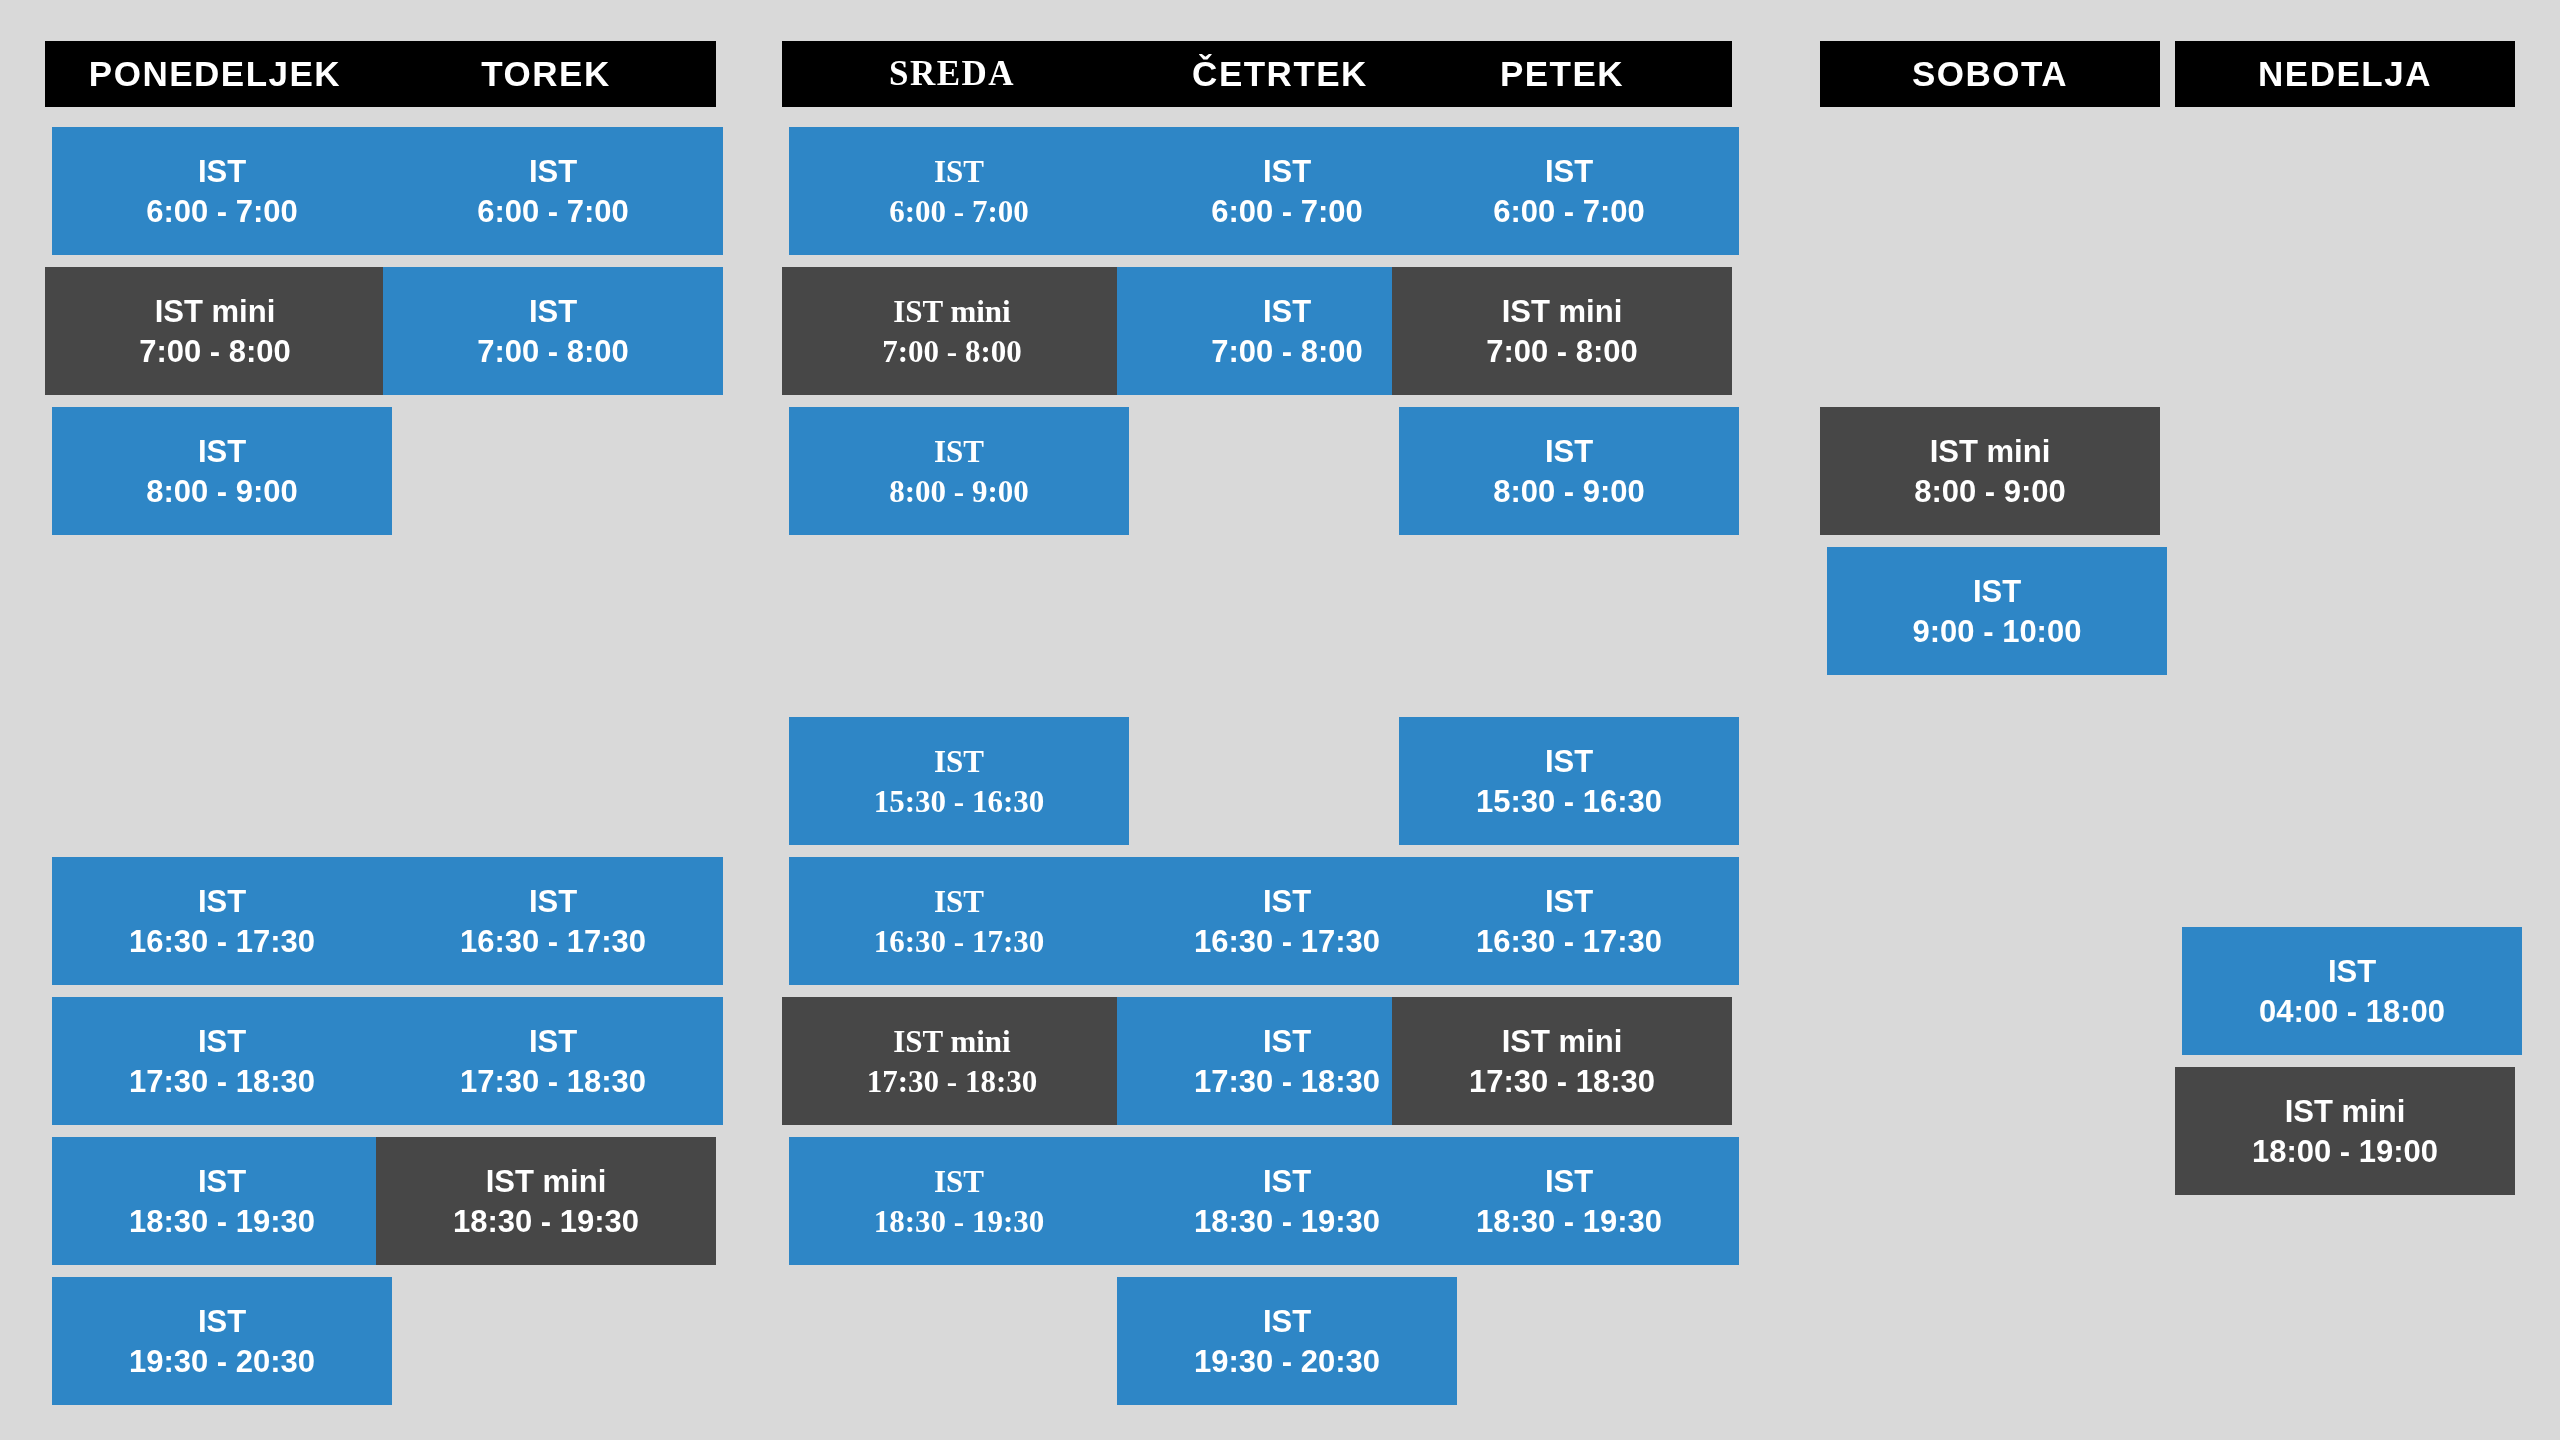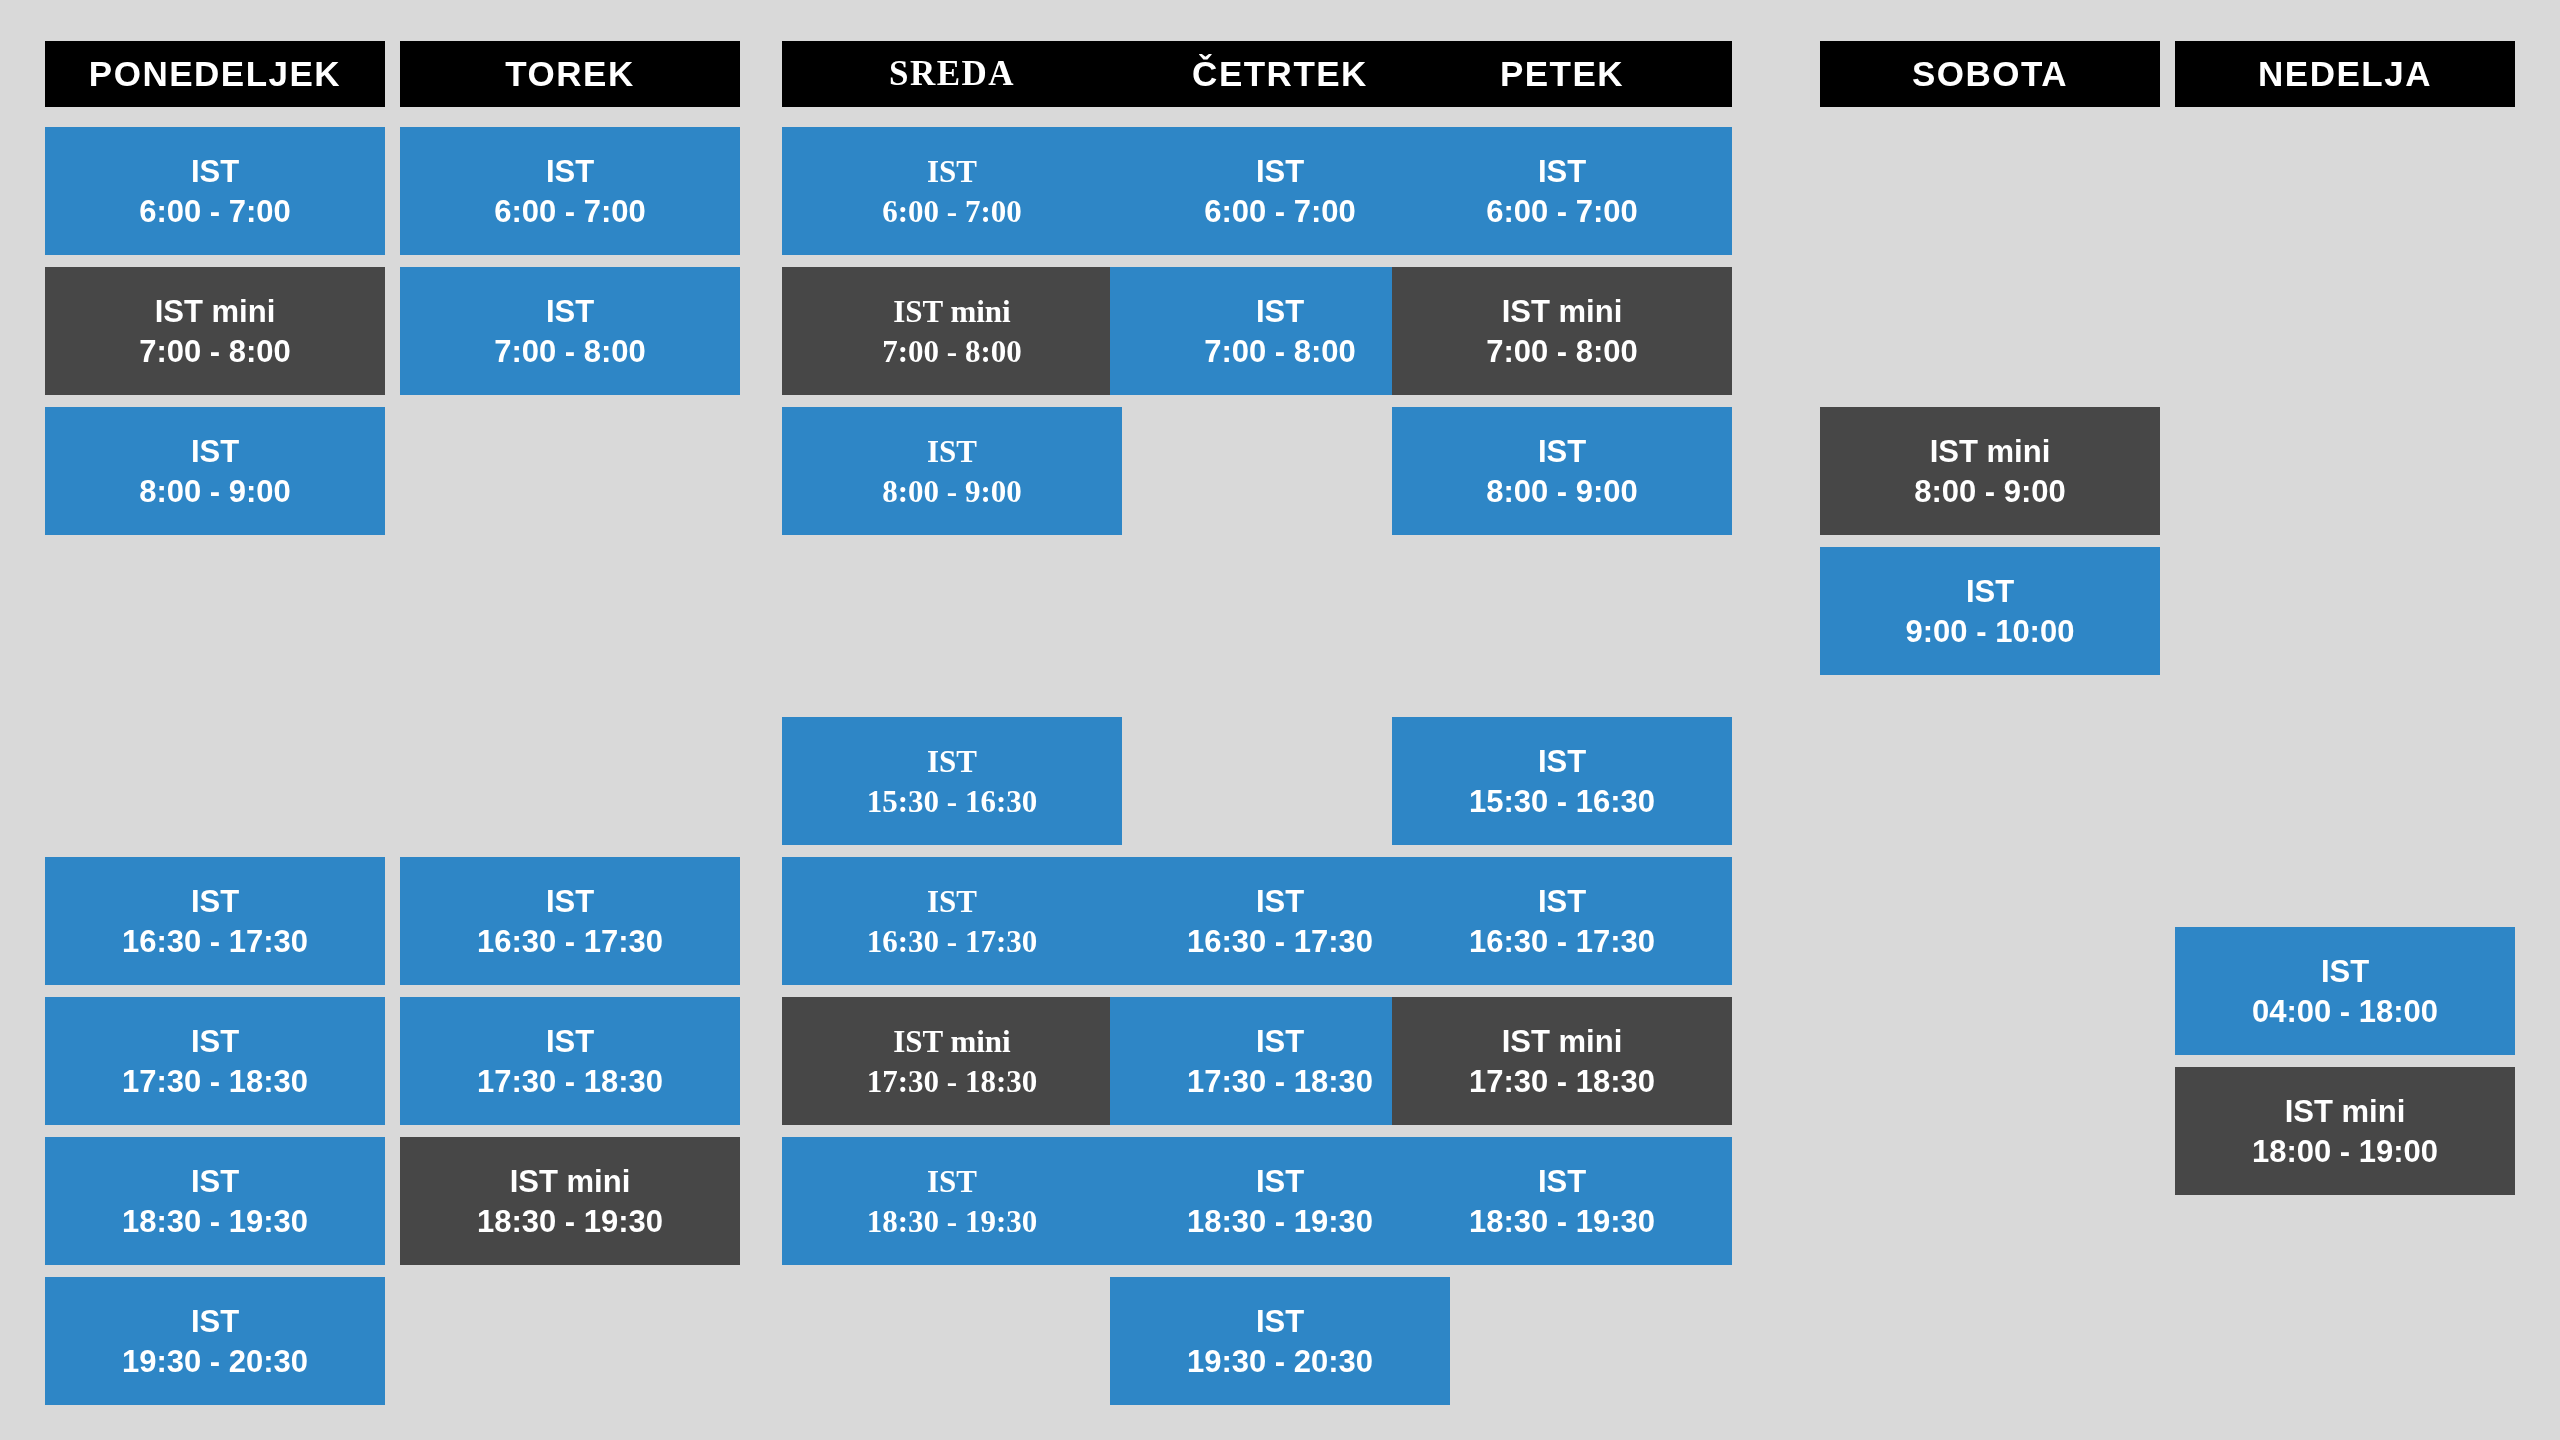--- a/index.html
+++ b/index.html
@@ -24,21 +24,21 @@
     background:var(--header-bg);color:var(--header-text);
     display:flex;align-items:center;justify-content:center;
     font-size:35px;font-weight:700;letter-spacing:1.5px;
     box-sizing:border-box;
   }
   .cell{
     position:absolute;left:0;width:100%;height:128px;
     display:flex;flex-direction:column;align-items:center;justify-content:center;
     gap:9px;color:var(--event-text);text-align:center;
   }
-  .cell.ist{background:var(--ist);}
+  .cell.ist{background:var(--ist);margin-left:7px;}
   .cell.mini{background:var(--mini);text-align:right;}
   .cell .label{font-size:31px;font-weight:700;line-height:1;}
   .cell .time{font-size:31px;font-weight:700;line-height:1;}
 </style>
 </head>
 <body>
 
 <div class="canvas">
     <div class="day-col" style="left: 45px;">
       <div class="day-header">PONEDELJEK</div>
@@ -64,21 +64,21 @@
       </div>
       <div class="cell ist" style="top: 1137px;">
         <div class="label">IST</div>
         <div class="time">18:30 - 19:30</div>
       </div>
       <div class="cell ist" style="top: 1277px;">
         <div class="label">IST</div>
         <div class="time">19:30 - 20:30</div>
       </div>
     </div>
-    <div class="day-col" style="left: 400px;">
+    <div class="day-col" style="left: 376px;">
       <div class="day-header">TOREK</div>
       <div class="cell ist" style="top: 127px;">
         <div class="label">IST</div>
         <div class="time">6:00 - 7:00</div>
       </div>
       <div class="cell ist" style="top: 267px;">
         <div class="label">IST</div>
         <div class="time">7:00 - 8:00</div>
       </div>
       <div class="cell ist" style="top: 857px;">

